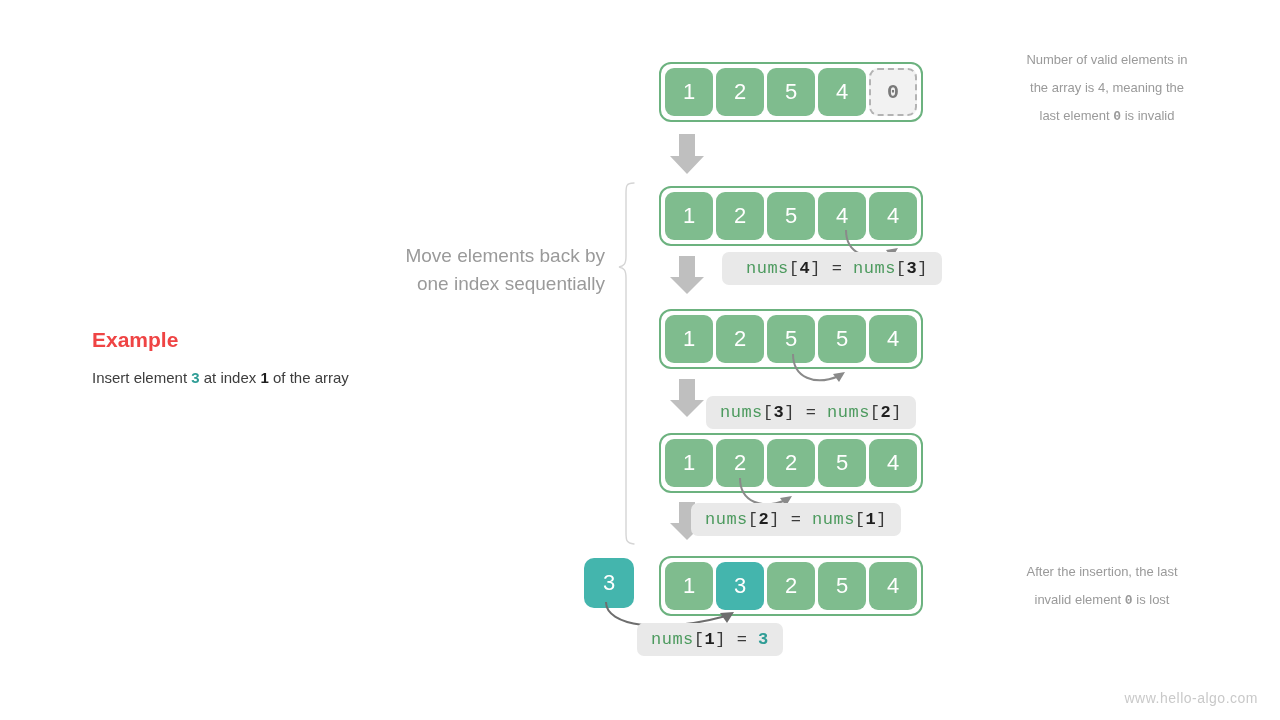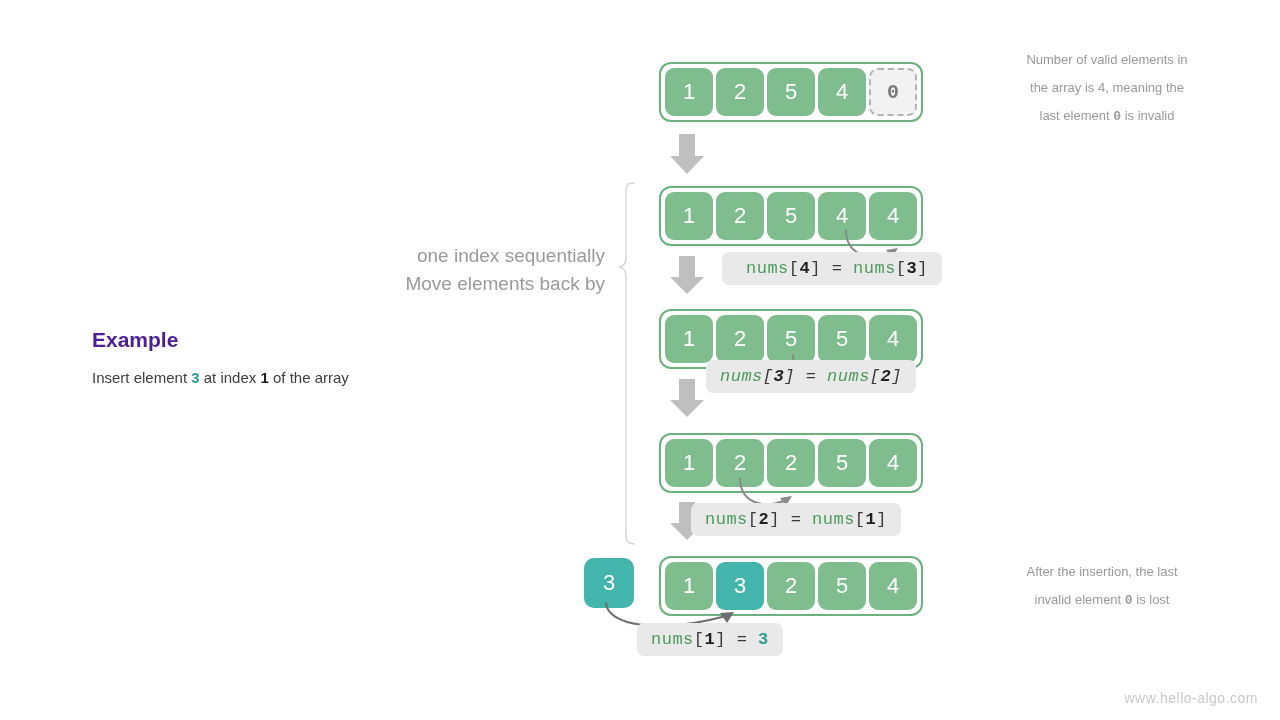--- a/index.html
+++ b/index.html
@@ -105,21 +105,21 @@
     font-size: 19px;
     line-height: 28px;
     text-align: right;
   }
 
   
   .ex-title {
     position: absolute;
     font-size: 21px;
     font-weight: bold;
-    color: #4c1d95;
+    color: #ef4444;
   }
   .ex-body {
     position: absolute;
     font-size: 15px;
     color: #3d3d3d;
   }
   .ex-body .teal-b { color: #2f9d96; font-weight: bold; }
   .ex-body .dark-b { color: #1f1f1f; font-weight: bold; }
 
   
@@ -138,22 +138,22 @@
 </head>
 <body>
 
 <div class="ex-title" style="left:92px; top:328px;">Example</div>
 
 <div class="ex-body" style="left:92px; top:369px;">
   <span>Insert element </span><span class="teal-b">3</span><span> at index </span><span class="dark-b">1</span><span> of the array</span>
 </div>
 
 <div class="left-note" style="left:330px; top:242px; width:275px;">
+  <div>Move elements back by</div>
   <div>one index sequentially</div>
-  <div>Move elements back by</div>
 </div>
 
 <svg class="abs" style="left:616px; top:180px;" width="26" height="368">
   <path d="M 18 3 C 10 3, 10 6, 10 14 L 10 76 C 10 84, 8 86, 3 87 C 8 88, 10 90, 10 98 L 10 352 C 10 360, 10 363, 18 364" fill="none" stroke="#d5d5d5" stroke-width="1.4" stroke-linecap="round"></path>
 </svg>
 
 <div class="array-group" style="left:659px; top:62px;">
   <div class="cell">1</div>
   <div class="cell">2</div>
   <div class="cell">5</div>
@@ -202,21 +202,21 @@
 
 <svg class="abs" style="left:787px; top:352px;" width="80" height="42">
   <path d="M 6 2 C 6 26, 28 34, 52 24" fill="none" stroke="#8a8a8a" stroke-width="2"></path>
   <path d="M 58 20 L 46 22 L 52 30 Z" fill="#8a8a8a"></path>
 </svg>
 
 <svg class="abs" style="left:670px; top:379px;" width="38" height="40">
   <path d="M 9 0 L 25 0 L 25 21 L 34 21 L 17 38 L 0 21 L 9 21 Z" fill="#bfbfbf"></path>
 </svg>
 
-<div class="code-chip" style="left:706px; top:360px;font-style:italic;">
+<div class="code-chip" style="left:706px; top:396px;">
   <span class="nm">nums</span><span class="br">[</span><span class="idx">3</span><span class="br">]</span>&nbsp;<span class="eq">=</span>&nbsp;<span class="nm">nums</span><span class="br">[</span><span class="idx">2</span><span class="br">]</span>
 </div>
 
 <div class="array-group" style="left:659px; top:433px;">
   <div class="cell">1</div>
   <div class="cell">2</div>
   <div class="cell">2</div>
   <div class="cell">5</div>
   <div class="cell">4</div>
 </div>

